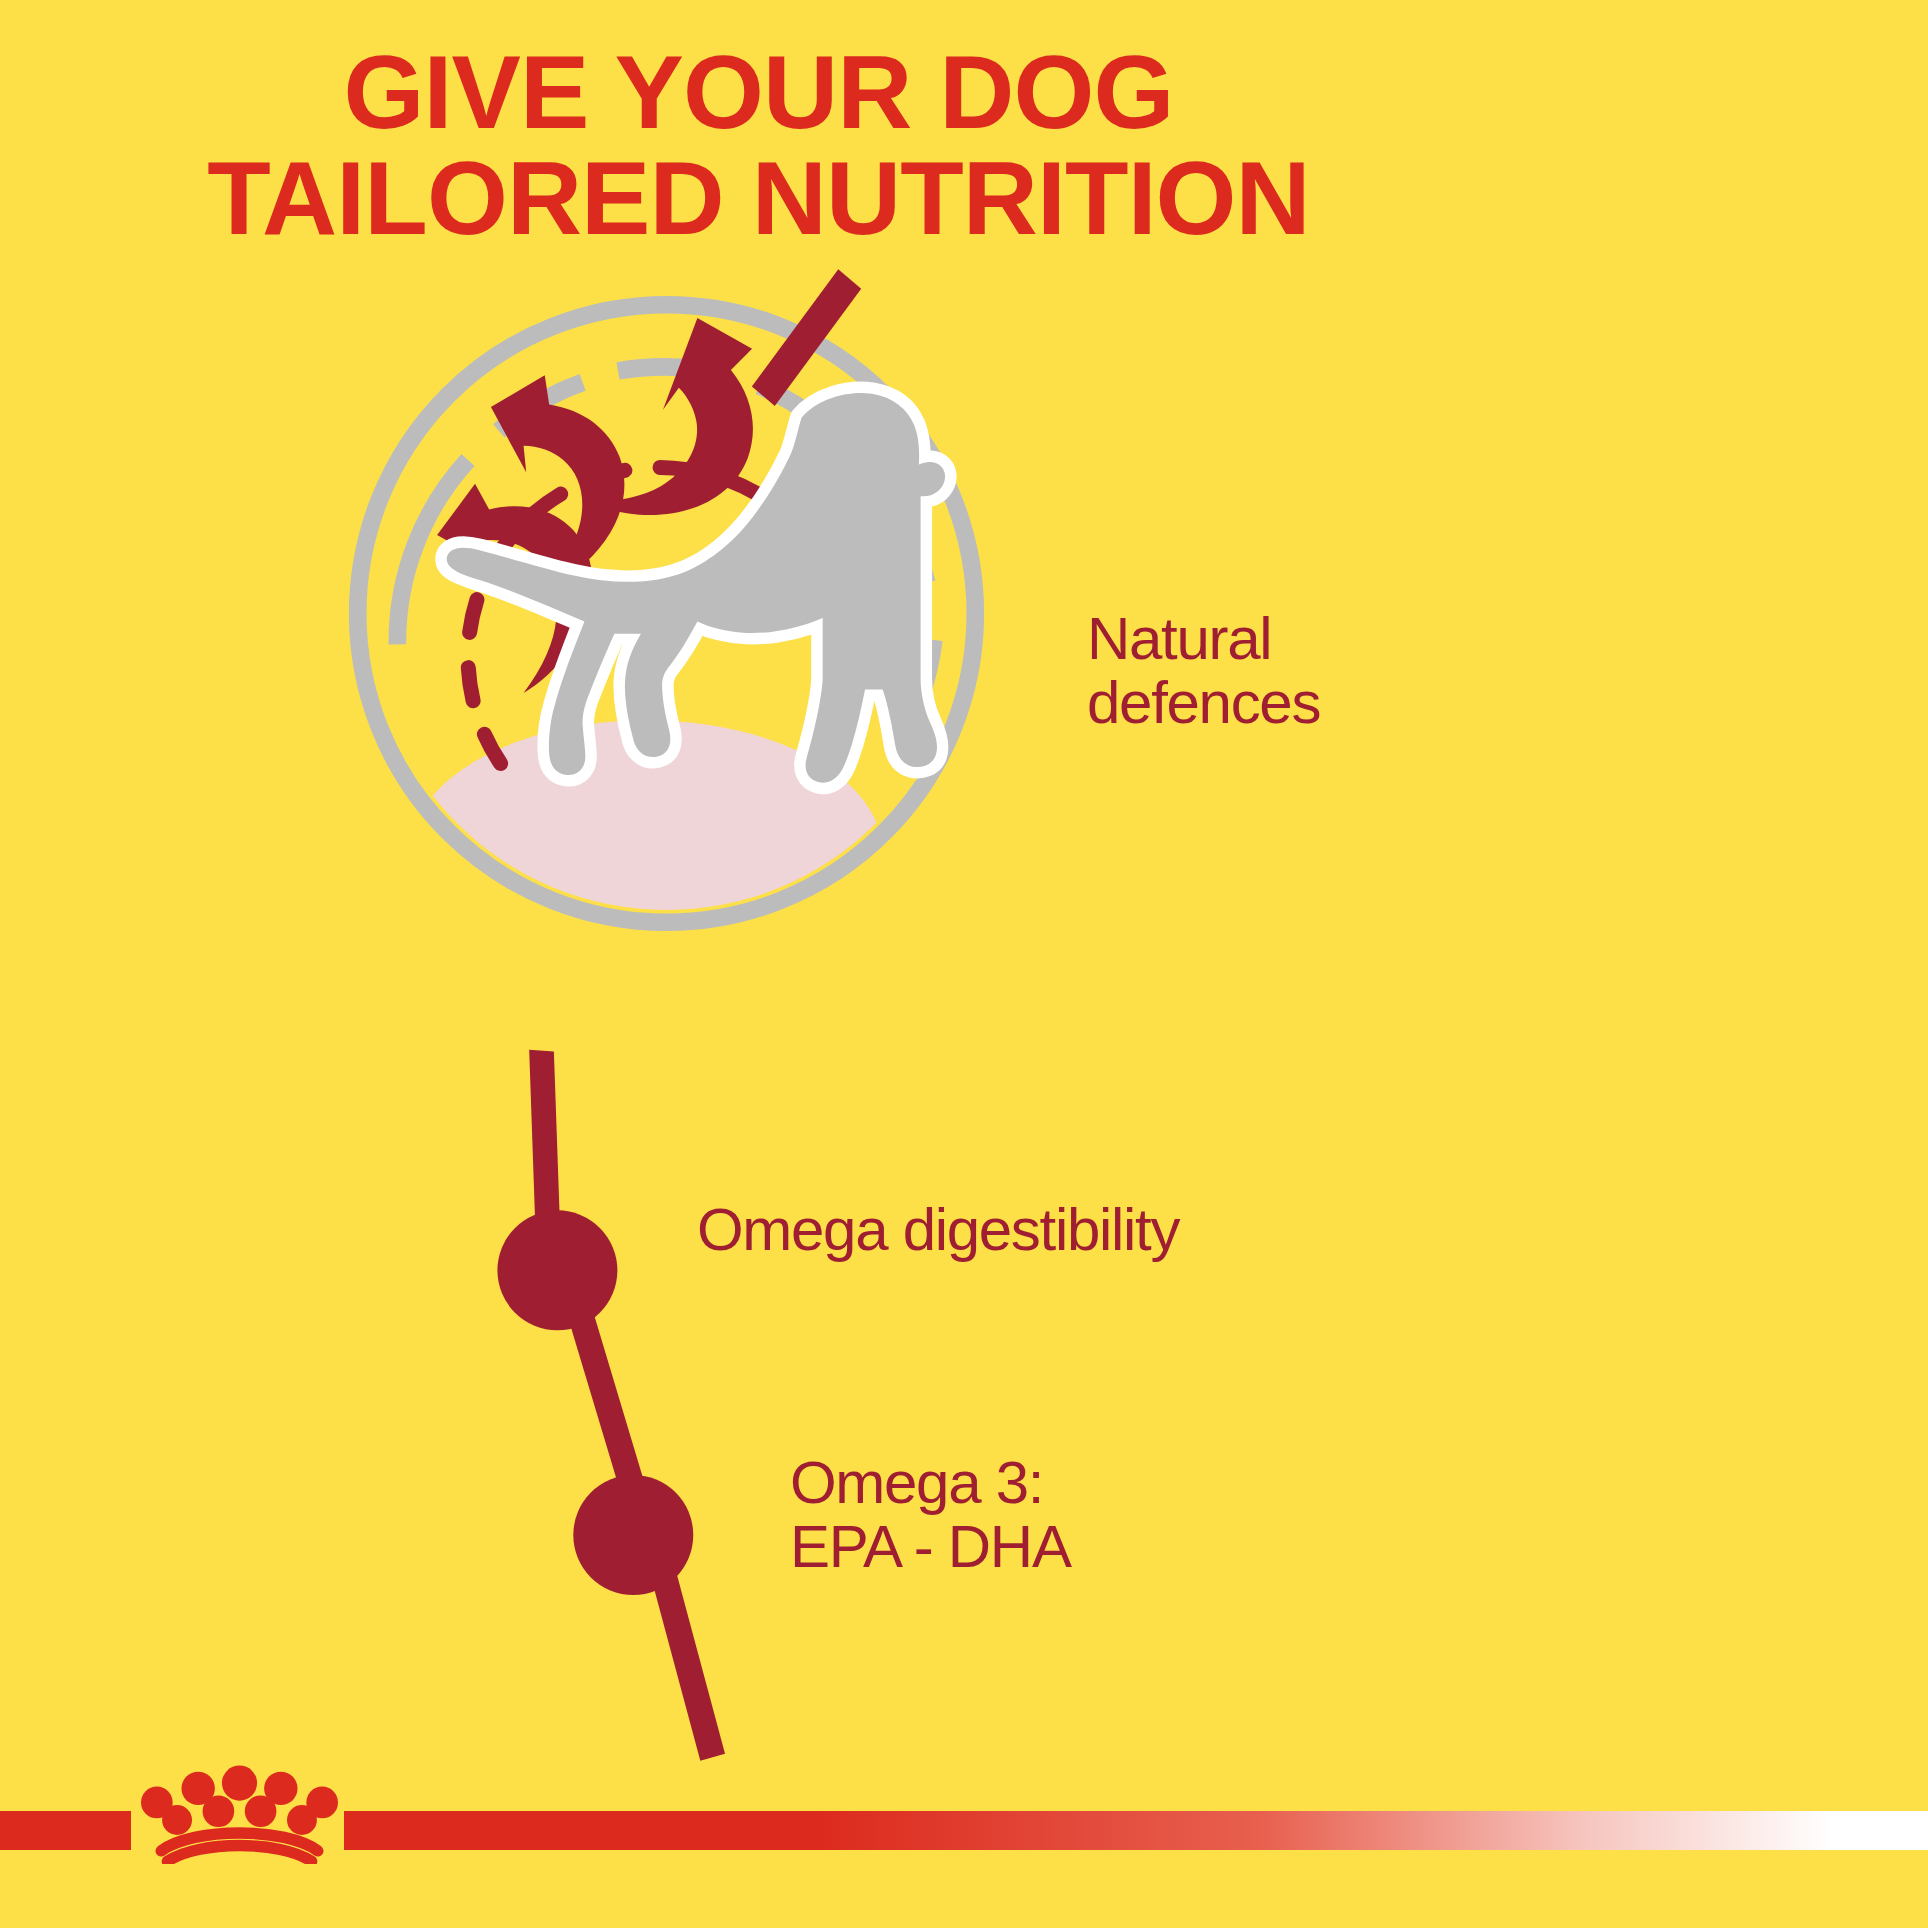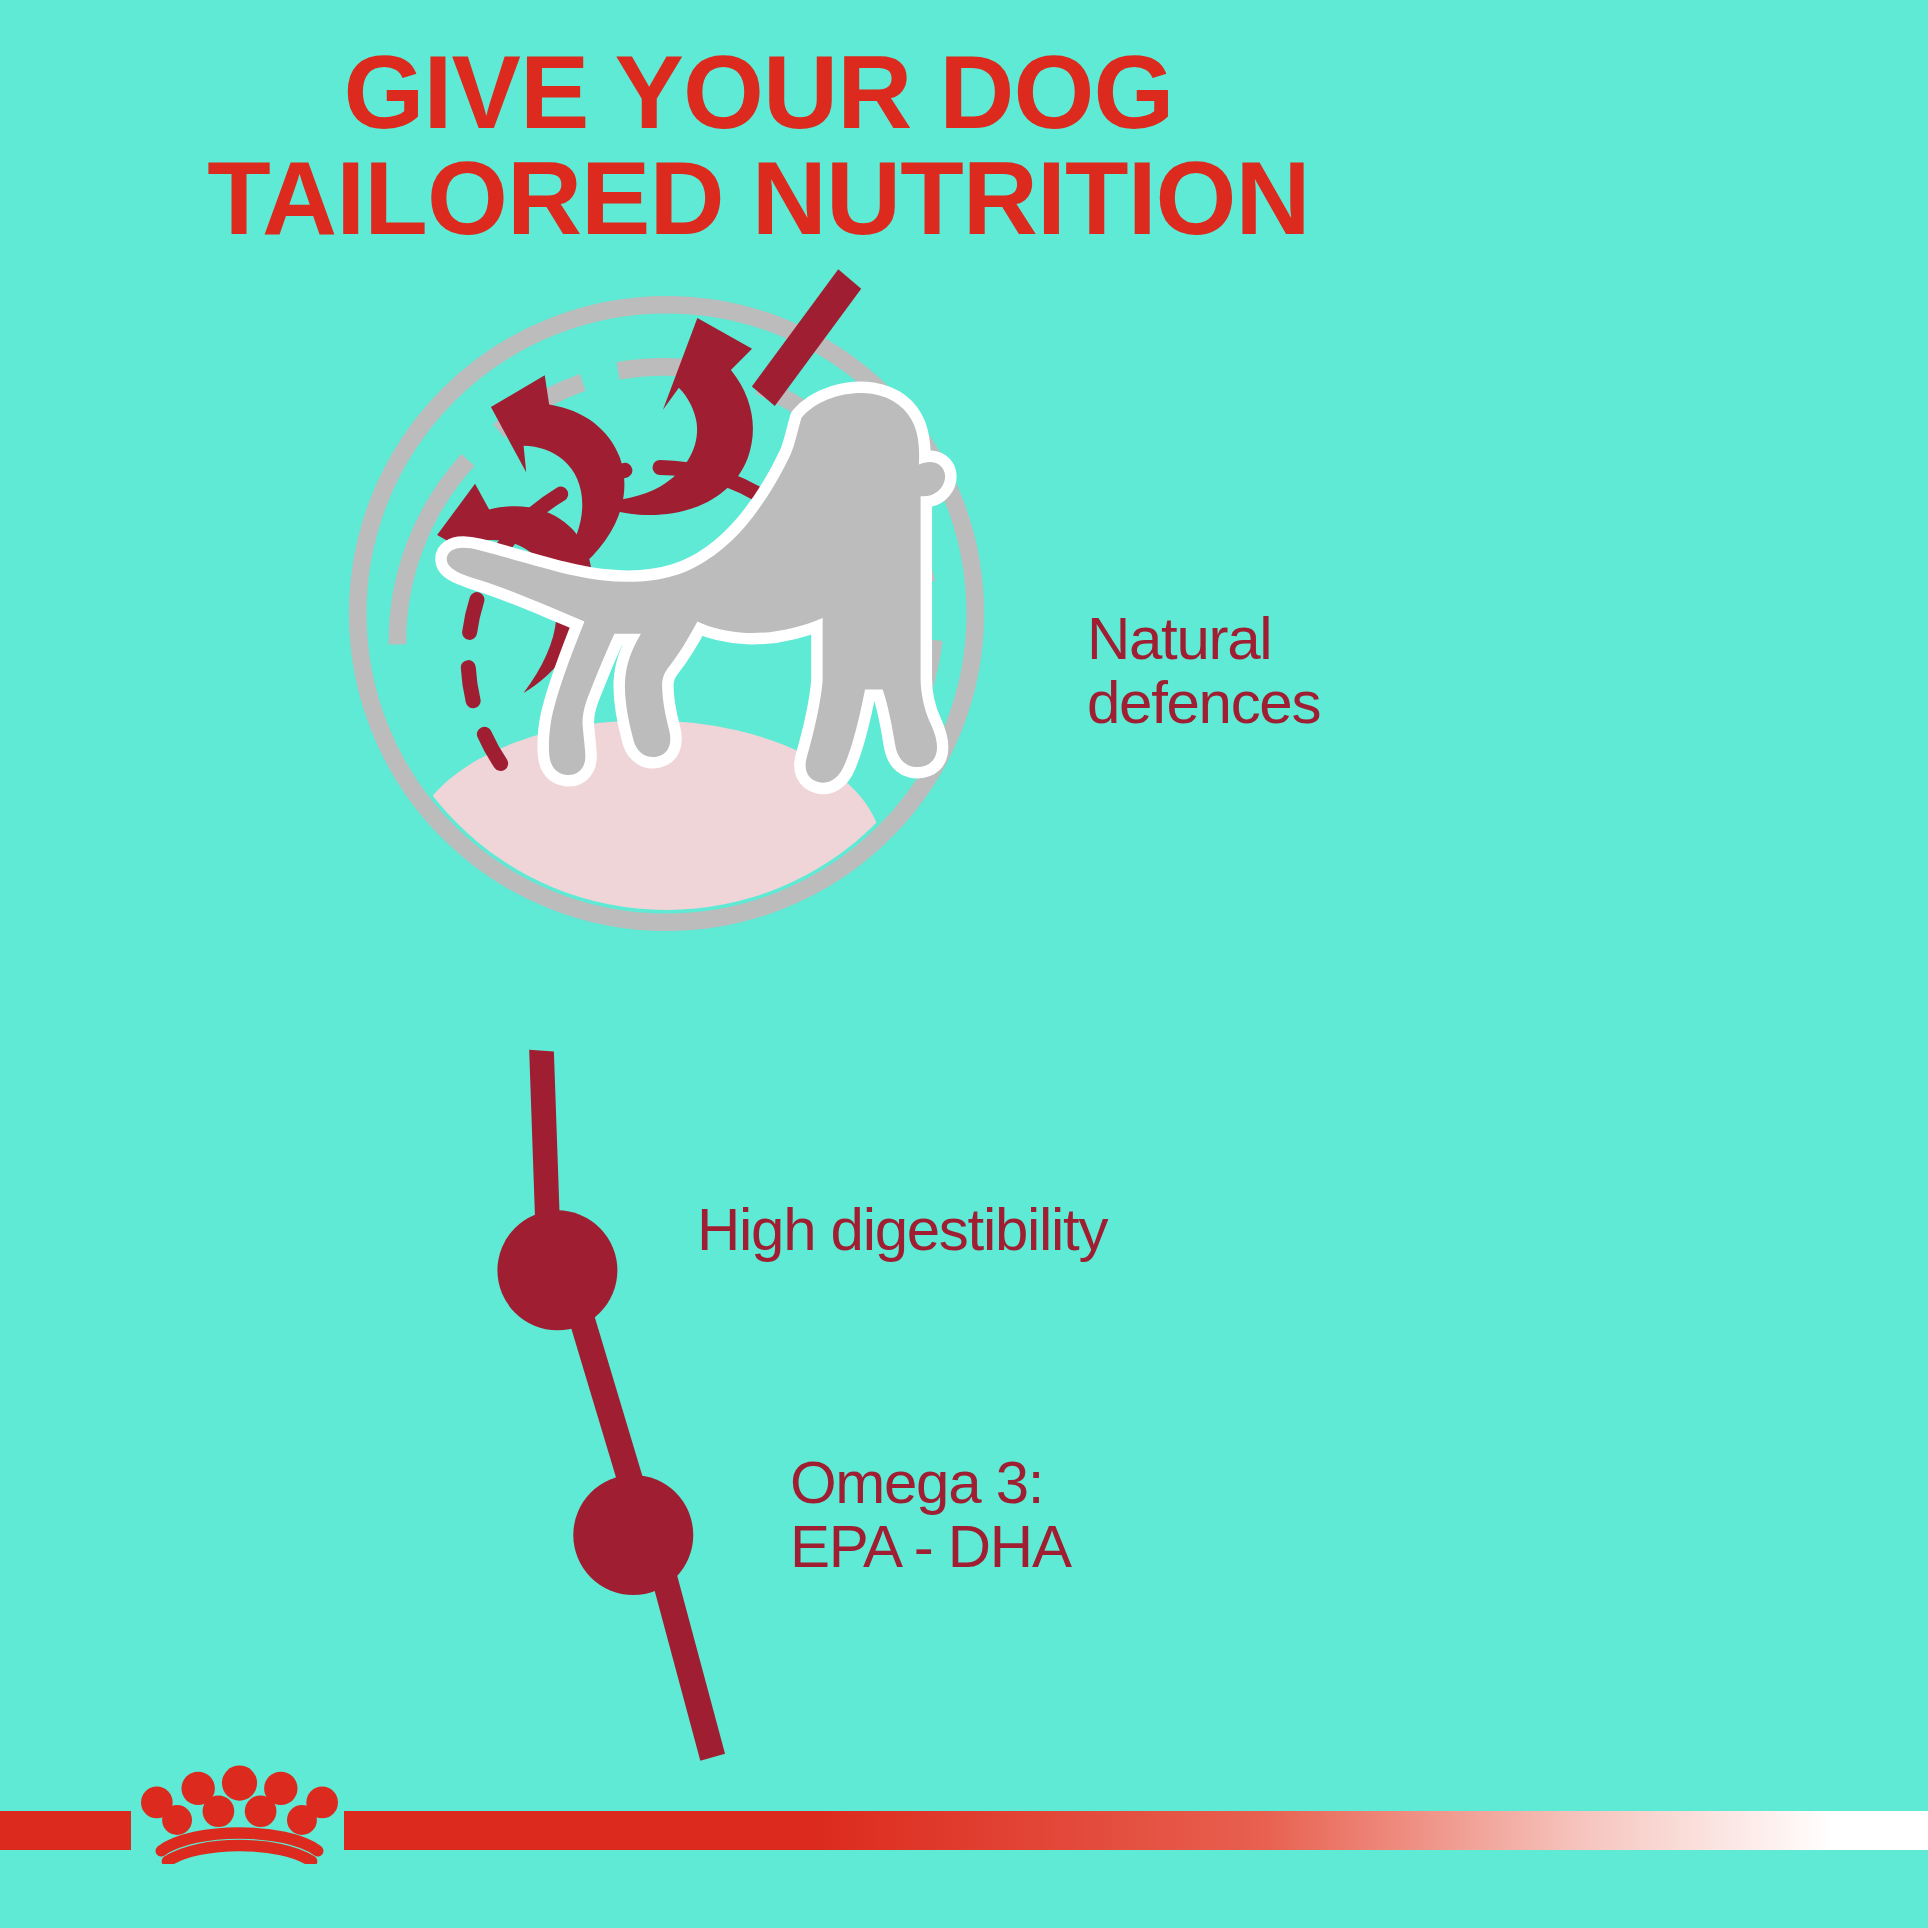--- a/index.html
+++ b/index.html
@@ -4,21 +4,21 @@
 <style>
   html, body {
     margin: 0;
     padding: 0;
     background: #ffffff;
   }
   #page {
     position: relative;
     width: 1929px;
     height: 1929px;
-    background: #5eead4;
+    background: #fde047;
     overflow: hidden;
     font-family: "Liberation Sans", sans-serif;
   }
 
   
   #headline {
     position: absolute;
     left: 0;
     top: 39px;
     width: 1517px;
@@ -280,21 +280,21 @@
       <circle cx="92" cy="260" r="68" fill="#A01E32"></circle>
       <path d="M 100 300 L 128 292 L 200 532 L 172 540 Z" fill="#A01E32"></path>
       <circle cx="178" cy="560" r="68" fill="#A01E32"></circle>
       <path d="M 196 600 L 224 592 L 282 808 L 254 816 Z" fill="#A01E32"></path>
     </svg>
   </div>
 
   <div class="benefit-label" id="label-natural">Natural
 defences</div>
 
-  <div class="benefit-label" id="label-digest">High digestibility</div>
+  <div class="benefit-label" id="label-digest">Omega digestibility</div>
 
   <div class="benefit-label" id="label-omega">Omega 3:
 EPA - DHA</div>
 
   <div id="brand-bar">
     <div id="bar-left"></div>
     <div id="bar-right"></div>
 
     <div id="crown">
       <svg id="crown-svg" viewBox="0 0 244 116" xmlns="http://www.w3.org/2000/svg">

